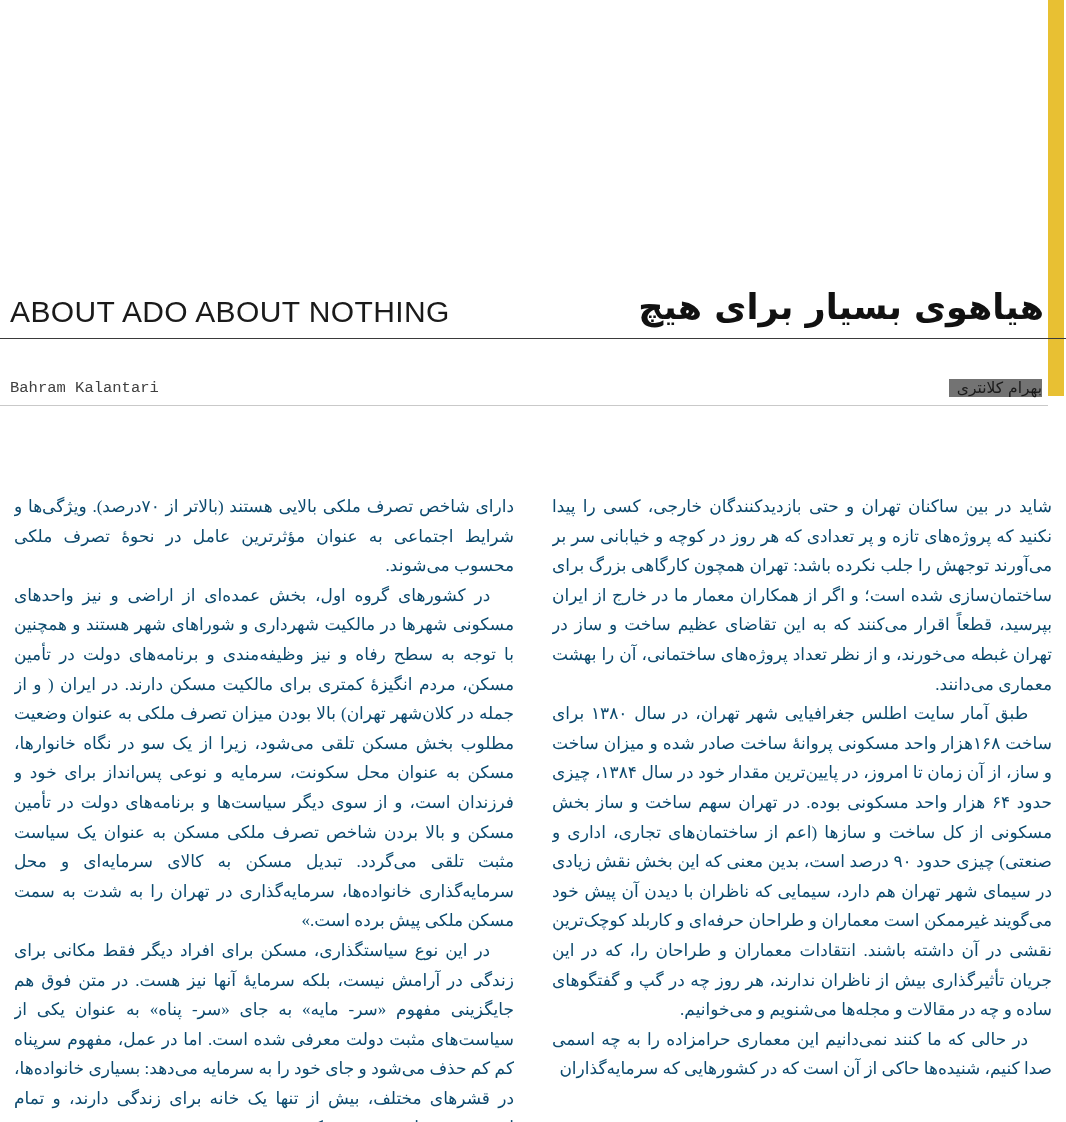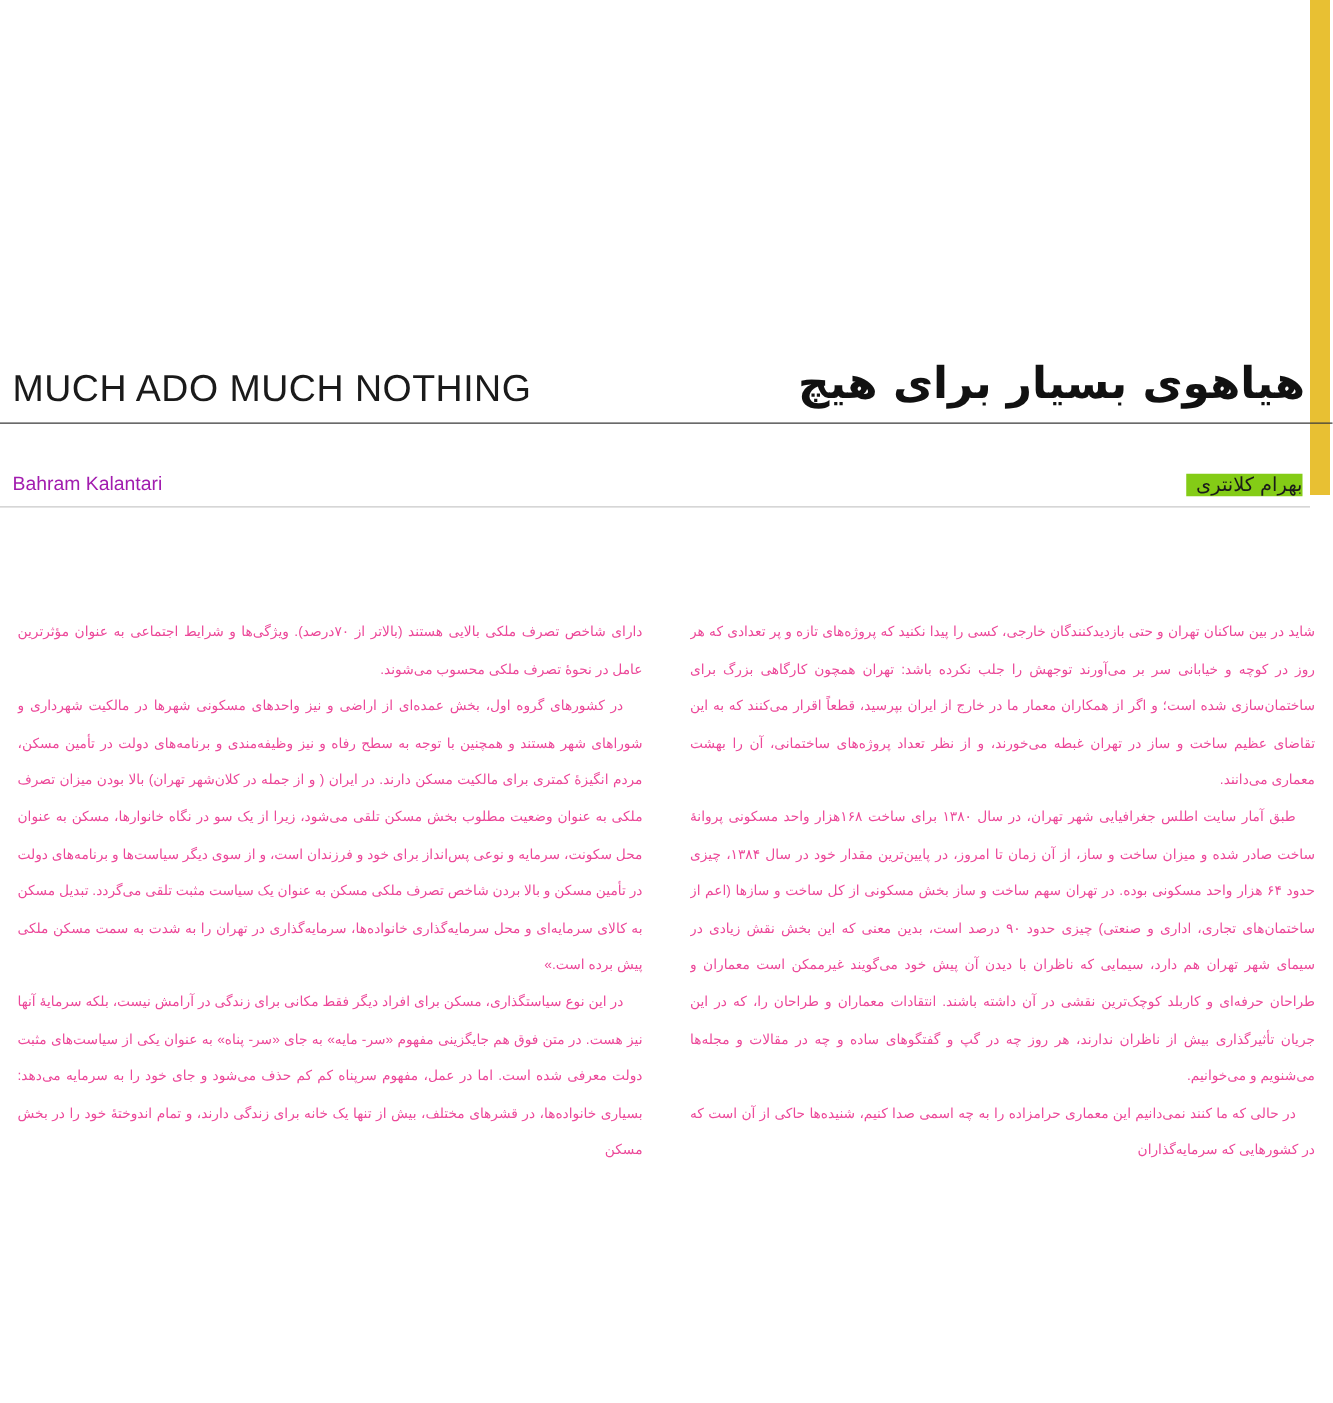--- a/index.html
+++ b/index.html
@@ -95,38 +95,38 @@
     width: 1048px;
     height: 1.4px;
     background: #c9c9c9;
   }
 
   #byline-en {
     position: absolute;
     left: 10px;
     top: 0;
     direction: ltr;
-    font-family: Liberation Sans, sans-serif;
+    font-family: Liberation Mono, monospace;
     font-size: 15.5px;
-    color: #a21caf;
+    color: #404040;
     background: #ffffff;
     padding-right: 8px;
     white-space: nowrap;
     z-index: 2;
   }
 
   #byline-fa {
     position: absolute;
     right: 24px;
     top: 0;
     direction: rtl;
     font-family: "DejaVu Sans", sans-serif;
     font-size: 15.5px;
     color: #1a1a1a;
-    background: #84cc16;
+    background: #737373;
     padding-left: 8px;
     white-space: nowrap;
     z-index: 2;
   }
 
   
   #body-area {
     position: absolute;
     top: 492px;
     left: 0;
@@ -138,24 +138,24 @@
     padding: 0 14px;
     box-sizing: border-box;
     overflow: hidden;
   }
 
   .column {
     flex: 1 1 0;
     direction: rtl;
     text-align: justify;
     text-align-last: auto;
-    font-family: Liberation Sans, sans-serif;
-    font-size: 11px;
+    font-family: Liberation Serif, serif;
+    font-size: 17px;
     line-height: 29.6px;
-    color: #ec4899;
+    color: #0c4a6e;
     overflow: hidden;
   }
 
   .column p {
     margin: 0;
     text-indent: 1.4em;
   }
   .column p.no-indent {
     text-indent: 0;
   }
@@ -165,21 +165,21 @@
 </style>
 </head>
 <body>
 
 <div id="accent-bar"></div>
 
 <div id="masthead">
 
   <div id="title-row">
     <div id="title-rule"></div>
-    <div id="title-en">MUCH ADO MUCH NOTHING</div>
+    <div id="title-en">ABOUT ADO ABOUT NOTHING</div>
     <div id="title-fa">هیاهوی بسیار برای هیچ</div>
   </div>
 
   <div id="byline-row">
     <div id="byline-rule"></div>
     <div id="byline-en">Bahram Kalantari</div>
     <div id="byline-fa">بهرام کلانتری</div>
   </div>
 
 </div>

